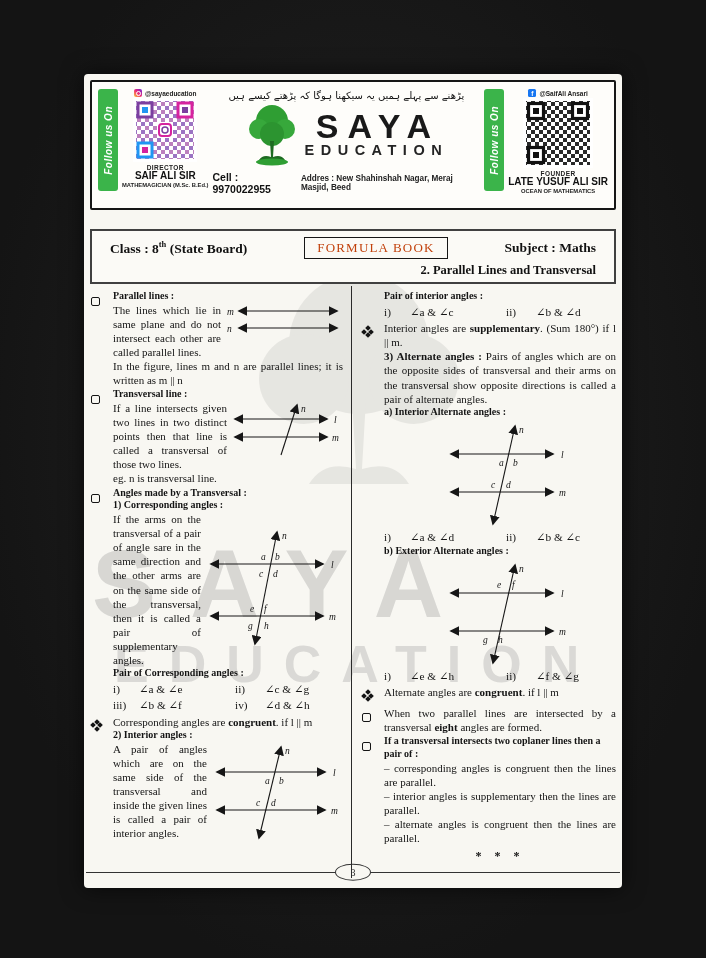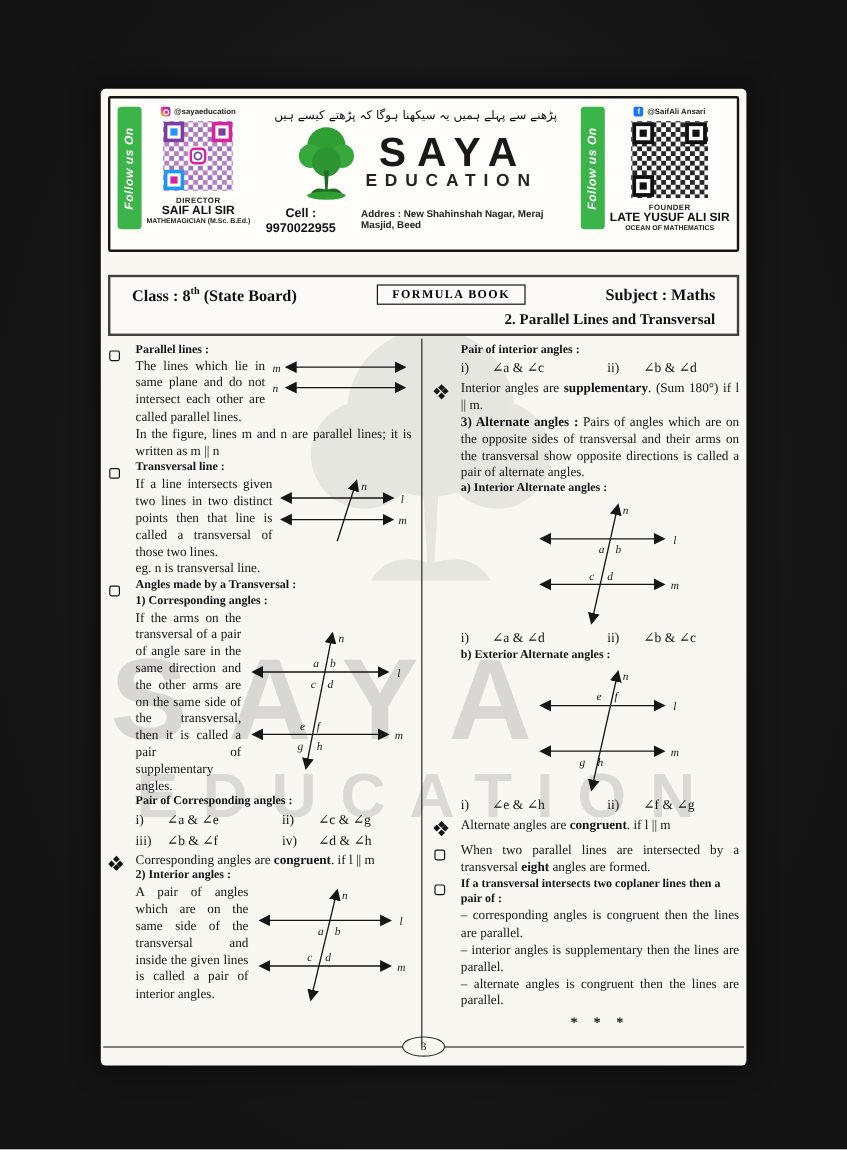--- a/index.html
+++ b/index.html
@@ -27,29 +27,29 @@
   .ig-icon { width:8px; height:8px; border-radius:2px; background:linear-gradient(45deg,#f9ce34,#ee2a7b,#6228d7); position:relative; flex:none;}
   .ig-icon::after { content:""; position:absolute; inset:1.5px; border:1px solid #fff; border-radius:50%; }
   .fb-icon { width:8px; height:8px; border-radius:1.5px; background:#1877f2; color:#fff; font:700 6.5px "Liberation Sans",sans-serif; display:flex; align-items:center; justify-content:center; flex:none;}
   .ctr { flex:1; display:flex; flex-direction:column; align-items:center; padding-top:1px; }
   .urdu { font-size:10px; color:#111; font-family:"DejaVu Sans",sans-serif; }
   .logo-row { display:flex; align-items:center; margin-top:0px; }
   .brandcol { display:flex; flex-direction:column; align-items:center; }
   .brand { font-weight:900; font-size:34px; line-height:.95; letter-spacing:9px; color:#191919; padding-left:9px; font-family:"Liberation Sans",sans-serif; }
   .brand-sub { font-weight:700; font-size:14.5px; letter-spacing:6.5px; color:#242424; padding-left:6px; }
   .contact-row { display:flex; gap:12px; align-items:baseline; margin-top:4px; }
-  .cell { font-weight:700; font-size:10.5px; color:#111;text-align:center; }
+  .cell { font-weight:700; font-size:10.5px; color:#111; }
   .addr { font-weight:700; font-size:8.2px; color:#222; }
 
   
   .tbox { position:relative; z-index:1; border:2px solid #404040; margin-top:19px; padding:6px 18px 4px; background:#fbfaf6; }
   .trow { display:flex; align-items:center; justify-content:space-between; }
   .tclass, .tsubject { font-weight:700; font-size:13.5px; color:#111; }
   .tclass sup { font-size:8.5px; }
-  .badge { border:1.6px solid #161616; padding:2px 12px 2px; font-weight:700; font-size:10px; letter-spacing:1.2px; color:#000000; }
+  .badge { border:1.6px solid #161616; padding:2px 12px 2px; font-weight:400; font-size:13px; letter-spacing:1.2px; color:#c2410c; }
   .tchapter { text-align:right; font-weight:700; font-size:12.5px; margin-top:4px; color:#111; }
 
   
   .content { position:relative; z-index:1; margin-top:2px; }
   .cols { display:flex; height:592px; overflow:hidden; }
   .col-l { width:262px; padding:4px 8px 0 0; border-right:1.4px solid #2a2a2a; }
   .col-r { width:264px; padding:4px 0 0 9px; }
   .it { display:flex; margin-bottom:1px; }
   .blt { width:23px; flex:none; padding-top:2px; padding-left:1px; }
   .bod { flex:1; font-size:11px; line-height:1.28; color:#141414; }

